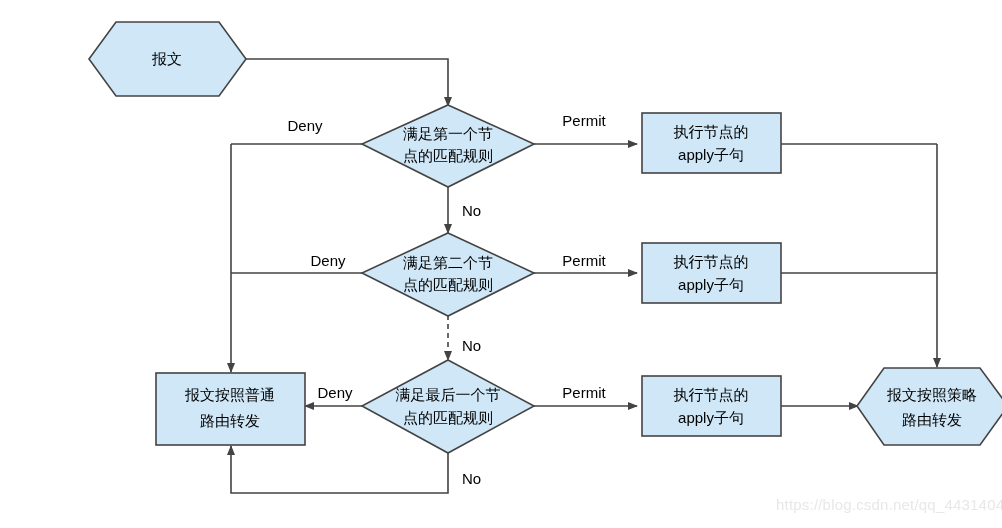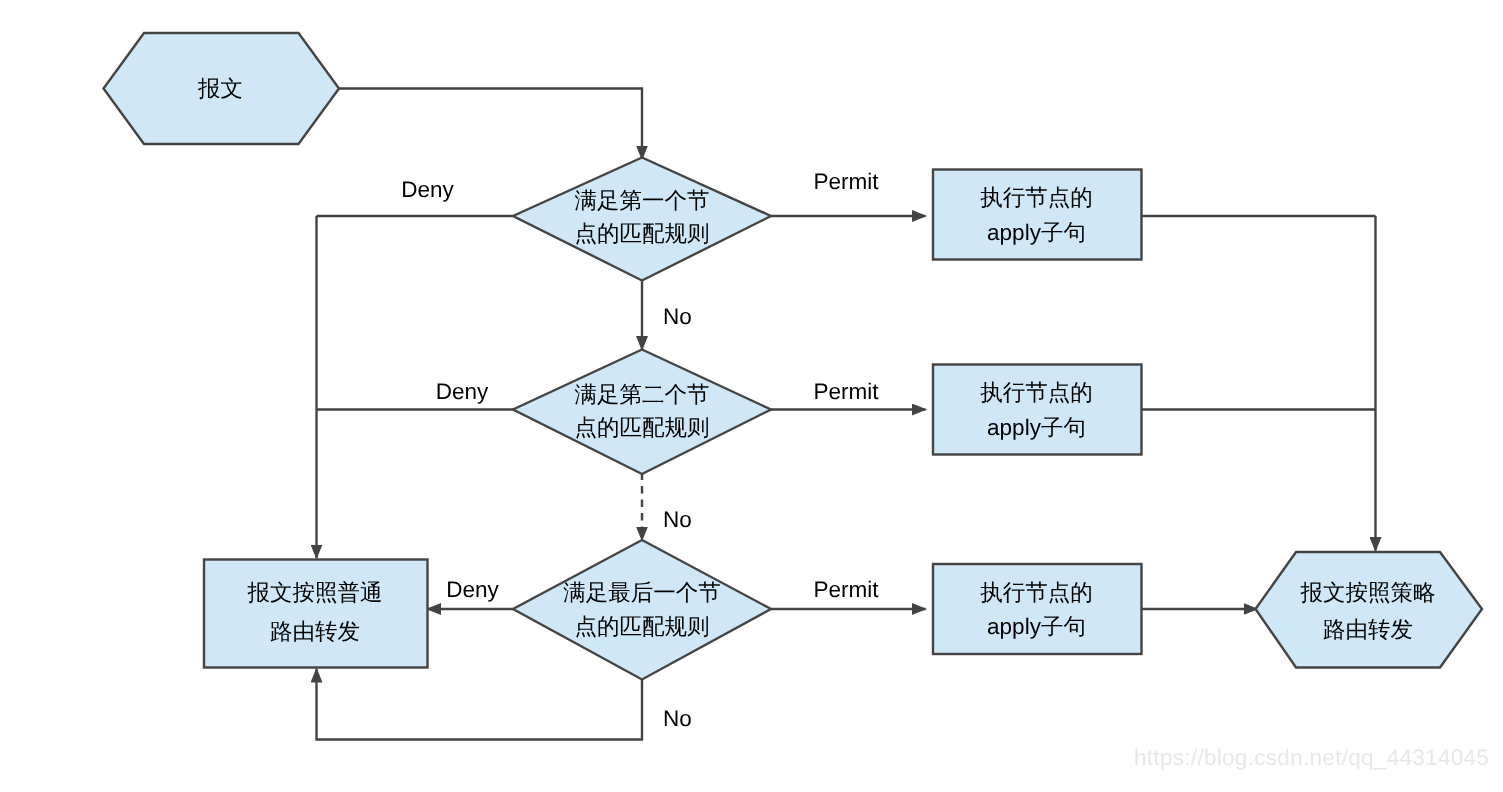--- a/index.html
+++ b/index.html
@@ -11,20 +11,21 @@
     width: 1002px;
     height: 528px;
     overflow: hidden;
     font-family: "Liberation Sans", "DejaVu Sans", sans-serif;
   }
   #diagram-root {
     position: relative;
     width: 966px;
     height: 528px;
     background: #ffffff;
+    padding-left: 20px;
   }
   svg#flowchart {
     display: block;
     width: 1002px;
     height: 528px;
   }
   .node-shape {
     fill: #cfe7f7;
     stroke: #444444;
     stroke-width: 1.6;

